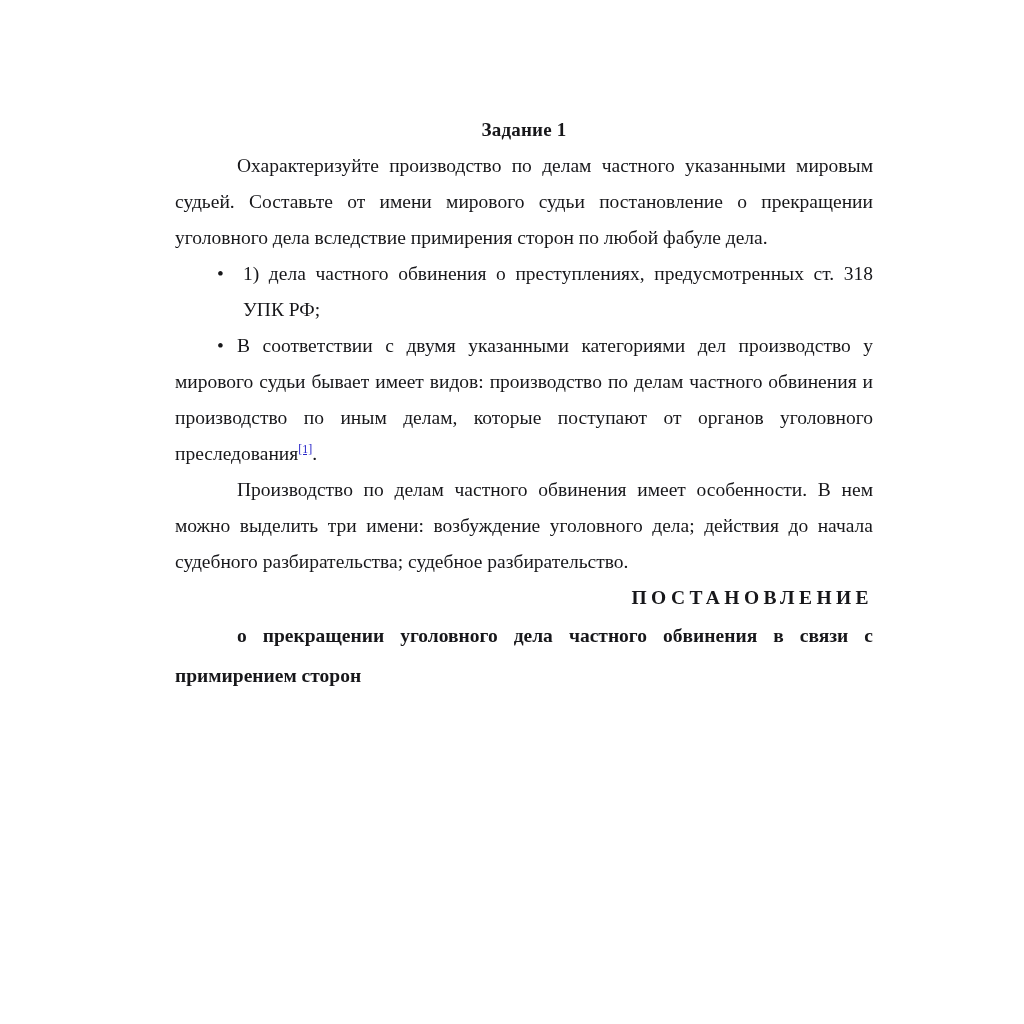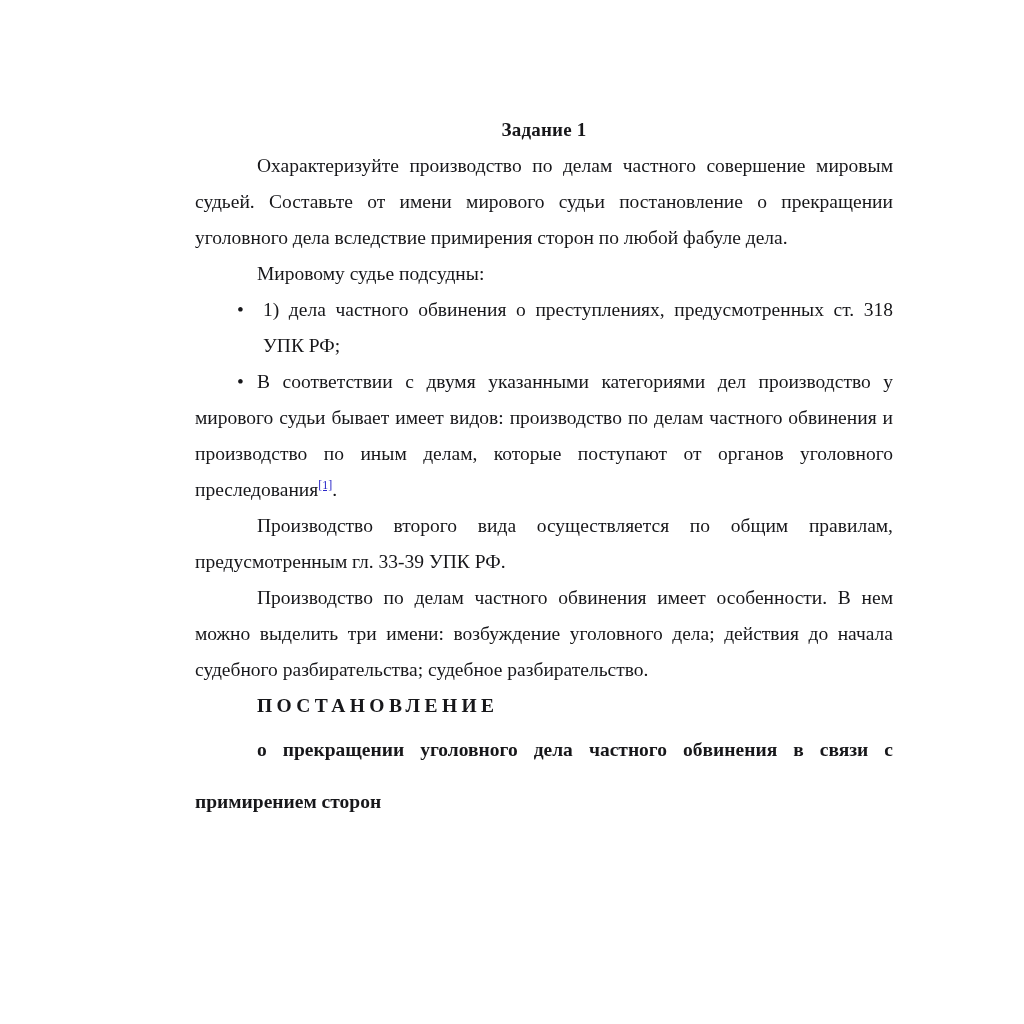--- a/index.html
+++ b/index.html
@@ -16,21 +16,20 @@
     overflow: hidden;
     font-family: "Liberation Serif", "DejaVu Serif", serif;
     color: #17171a;
     -webkit-font-smoothing: antialiased;
   }
   .content {
     position: absolute;
     left: 175px;
     top: 112px;
     width: 698px;
-    margin-left: 20px;
   }
   .doc-title {
     font-size: 19px;
     font-weight: bold;
     text-align: center;
     line-height: 36px;
     margin: 0;
     letter-spacing: 0.2px;
   }
   p.body-par {
@@ -72,57 +71,55 @@
     text-decoration-color: #2a27c8;
     cursor: pointer;
   }
   .heading-spaced {
     font-size: 19.5px;
     font-weight: bold;
     line-height: 36px;
     margin: 0;
     text-indent: 62px;
     letter-spacing: 4.4px;
-    text-align: left;
+    text-align: right;
   }
   p.subheading {
     font-size: 19.5px;
     font-weight: bold;
-    line-height: 52px;
+    line-height: 40px;
     margin: 0;
     text-indent: 62px;
     text-align: justify;
     text-justify: inter-word;
   }
 </style>
 </head>
 <body>
 
 <div class="page">
   <div class="content">
 
     <div class="doc-title">Задание 1</div>
 
-    <p class="body-par">Охарактеризуйте производство по делам частного совершение мировым судьей. Составьте от имени мирового судьи постановление о прекращении уголовного дела вследствие примирения сторон по любой фабуле дела.</p>
+    <p class="body-par">Охарактеризуйте производство по делам частного указанными мировым судьей. Составьте от имени мирового судьи постановление о прекращении уголовного дела вследствие примирения сторон по любой фабуле дела.</p>
 
-    <p class="body-par">Мировому судье подсудны:</p>
 
     <ul class="claims">
       <li>
         <span class="bullet-dot">•</span>
         <span>1) дела частного обвинения о преступлениях, предусмотренных ст. 318 УПК РФ;</span>
       </li>
       <li>
         <span class="bullet-dot">•</span>
       </li>
     </ul>
 
     <p class="body-par"><span>В соответствии с двумя указанными категориями дел производство у мирового судьи бывает имеет видов: производство по делам частного обвинения и производство по иным делам, которые поступают от органов уголовного преследования</span><a class="fn-ref" href="#">[1]</a><span>.</span></p>
 
-    <p class="body-par">Производство второго вида осуществляется по общим правилам, предусмотренным гл. 33-39 УПК РФ.</p>
 
     <p class="body-par">Производство по делам частного обвинения имеет особенности. В нем можно выделить три имени: возбуждение уголовного дела; действия до начала судебного разбирательства; судебное разбирательство.</p>
 
     <div class="heading-spaced">ПОСТАНОВЛЕНИЕ</div>
 
     <p class="subheading">о прекращении уголовного дела частного обвинения в связи с примирением сторон</p>
 
   </div>
 </div>
 

